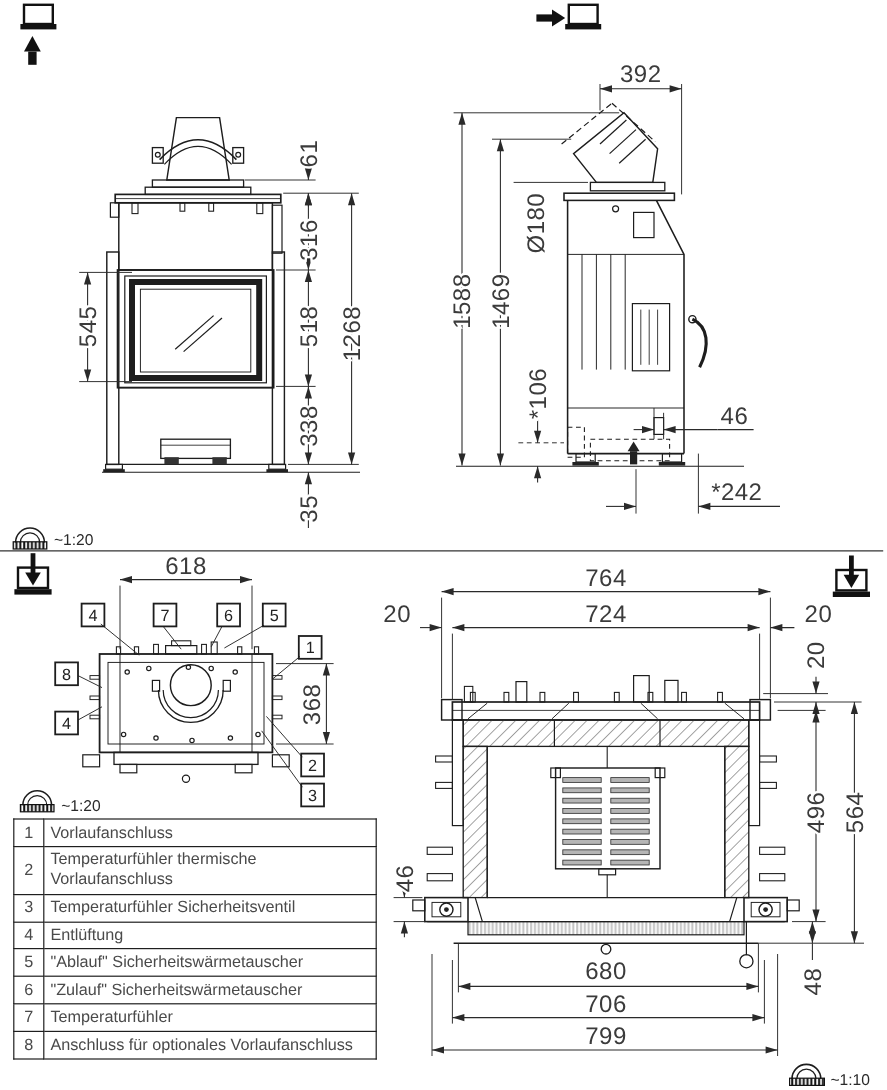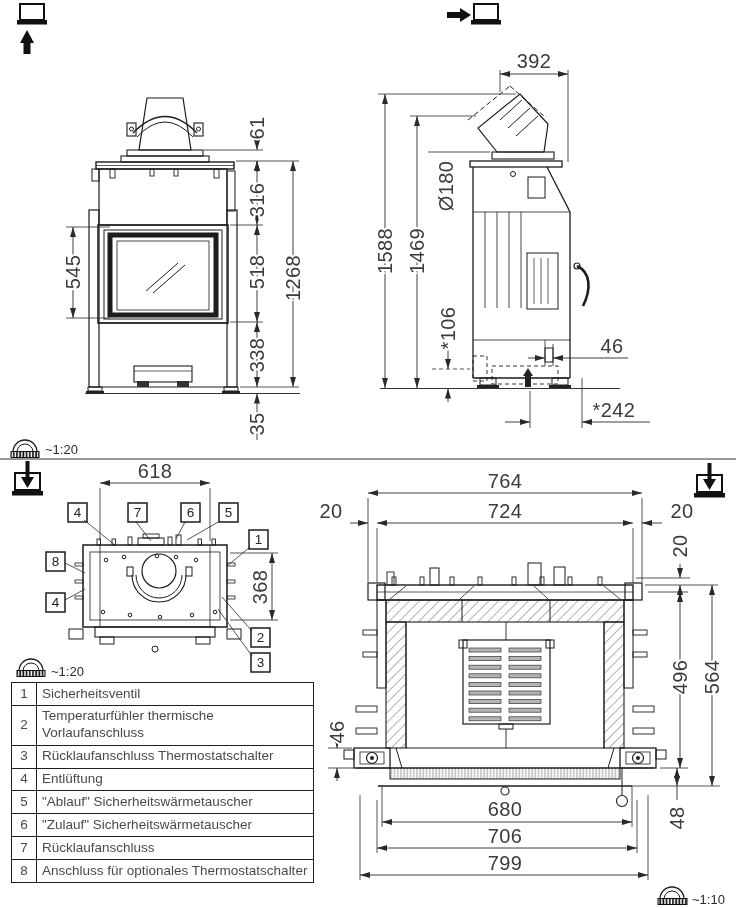--- a/index.html
+++ b/index.html
@@ -490,44 +490,44 @@
     <path d="M664,899 A8,8 0 0 1 680,899" class="ln" stroke-width="1"></path>
     <rect x="658" y="898.5" width="29" height="6" fill="url(#rt)" stroke="#111" stroke-width="1"></rect>
     <text class="sm" x="692" y="904">~1:10</text>
   </g>
 </svg>
 
 <table id="legend">
   <tbody>
       <tr>
     <td class="n">1</td>
-    <td>Sicherheitsventil</td>
+    <td>Vorlaufanschluss</td>
   </tr>
   <tr>
     <td class="n">2</td>
     <td>Temperaturfühler thermische Vorlaufanschluss</td>
   </tr>
   <tr>
     <td class="n">3</td>
-    <td>Rücklaufanschluss Thermostatschalter</td>
+    <td>Temperaturfühler Sicherheitsventil</td>
   </tr>
   <tr>
     <td class="n">4</td>
     <td>Entlüftung</td>
   </tr>
   <tr>
     <td class="n">5</td>
     <td>"Ablauf" Sicherheitswärmetauscher</td>
   </tr>
   <tr>
     <td class="n">6</td>
     <td>"Zulauf" Sicherheitswärmetauscher</td>
   </tr>
   <tr>
     <td class="n">7</td>
-    <td>Rücklaufanschluss</td>
+    <td>Temperaturfühler</td>
   </tr>
   <tr>
     <td class="n">8</td>
-    <td>Anschluss für optionales Thermostatschalter</td>
+    <td>Anschluss für optionales Vorlaufanschluss</td>
   </tr>
 </tbody>
   </table>
 
 </body></html>

